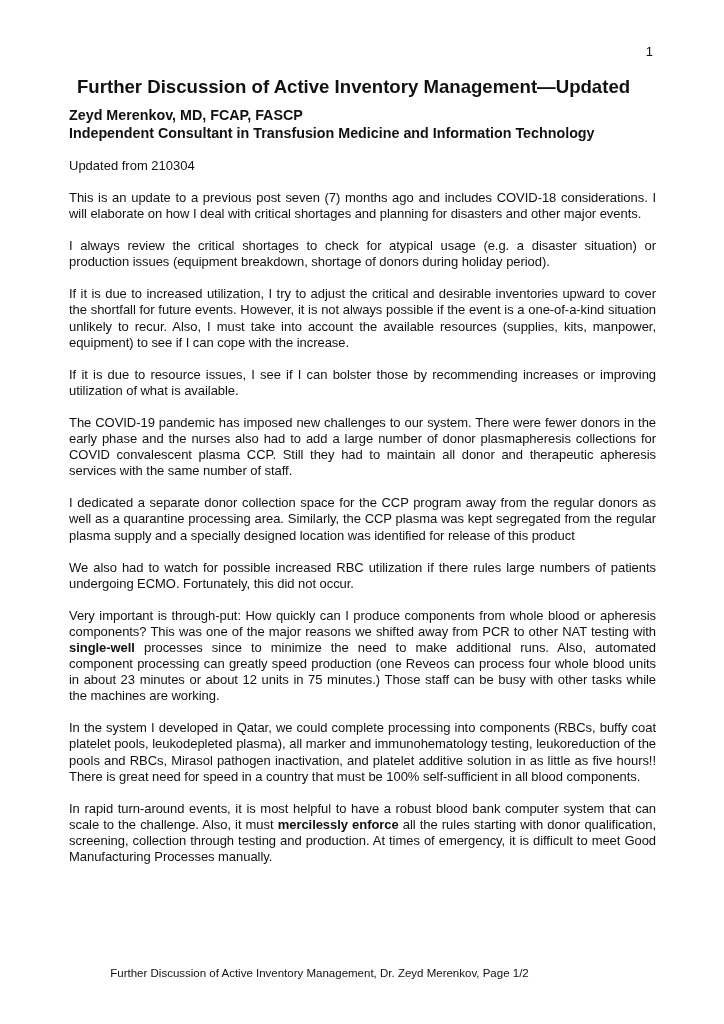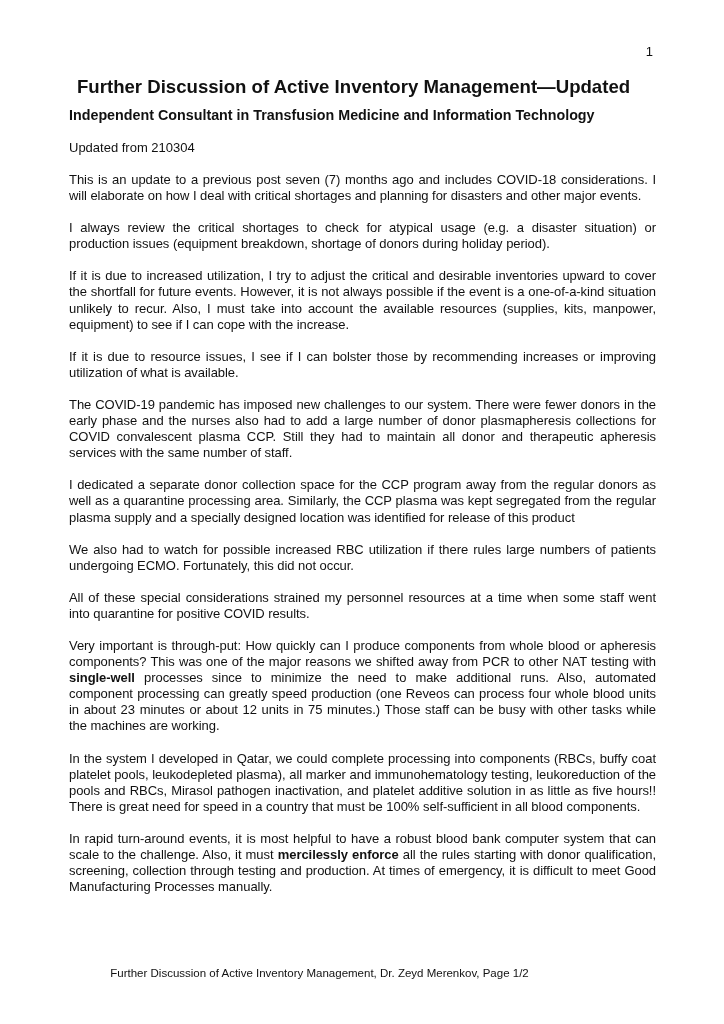--- a/index.html
+++ b/index.html
@@ -67,30 +67,30 @@
     line-height: 14px;
   }
 </style>
 </head>
 <body>
 
 <div class="page-number">1</div>
 
 <div class="content">
   <h1 class="title">Further Discussion of Active Inventory Management—Updated</h1>
+  <div class="subtitle">Zeyd Merenkov, MD, FCAP, FASCP</div>
   <div class="subtitle">Independent Consultant in Transfusion Medicine and Information Technology</div>
 
   <div class="updated">Updated from 210304</div>
 
   <p class="para">This is an update to a previous post seven (7) months ago and includes COVID-18 considerations.  I will elaborate on how I deal with critical shortages and planning for disasters and other major events.</p>
   <p class="para">I always review the critical shortages to check for atypical usage (e.g. a disaster situation) or production issues (equipment breakdown, shortage of donors during holiday period).</p>
   <p class="para">If it is due to increased utilization, I try to adjust the critical and desirable inventories upward to cover the shortfall for future events.  However, it is not always possible if the event is a one-of-a-kind situation unlikely to recur.  Also, I must take into account the available resources (supplies, kits, manpower, equipment) to see if I can cope with the increase.</p>
   <p class="para">If it is due to resource issues, I see if I can bolster those by recommending increases or improving utilization of what is available.</p>
   <p class="para">The COVID-19 pandemic has imposed new challenges to our system.  There were fewer donors in the early phase and the nurses also had to add a large number of donor plasmapheresis collections for COVID convalescent plasma CCP.  Still they had to maintain all donor and therapeutic apheresis services with the same number of staff.</p>
   <p class="para">I dedicated a separate donor collection space for the CCP program away from the regular donors as well as a quarantine processing area.  Similarly, the CCP plasma was kept segregated from the regular plasma supply and a specially designed location was identified for release of this product</p>
   <p class="para">We also had to watch for possible increased RBC utilization if there rules large numbers of patients undergoing ECMO.  Fortunately, this did not occur.</p>
-  <p class="para">All of these special considerations strained my personnel resources at a time when some staff went into quarantine for positive COVID results.</p>
   <p class="para"><span>Very important is through-put:  How quickly can I produce components from whole blood or apheresis components?  This was one of the major reasons we shifted away from PCR to other NAT testing with </span><b>single-well</b><span> processes since to minimize the need to make additional runs.  Also, automated component processing can greatly speed production (one Reveos can process four whole blood units in about 23 minutes or about 12 units in 75 minutes.)  Those staff can be busy with other tasks while the machines are working.</span></p>
   <p class="para">In the system I developed in Qatar, we could complete processing into components (RBCs, buffy coat platelet pools, leukodepleted plasma), all marker and immunohematology testing, leukoreduction of the pools and RBCs, Mirasol pathogen inactivation, and platelet additive solution in as little as five hours!!  There is great need for speed in a country that must be 100% self-sufficient in all blood components.</p>
   <p class="para"><span>In rapid turn-around events, it is most helpful to have a robust blood bank computer system that can scale to the challenge.  Also, it must </span><b>mercilessly enforce</b><span> all the rules starting with donor qualification, screening, collection through testing and production.  At times of emergency, it is difficult to meet Good Manufacturing Processes manually.</span></p>
 </div>
 
 <div class="footer">Further Discussion of Active Inventory Management, Dr. Zeyd Merenkov, Page 1/2</div>
 
 </body></html>

